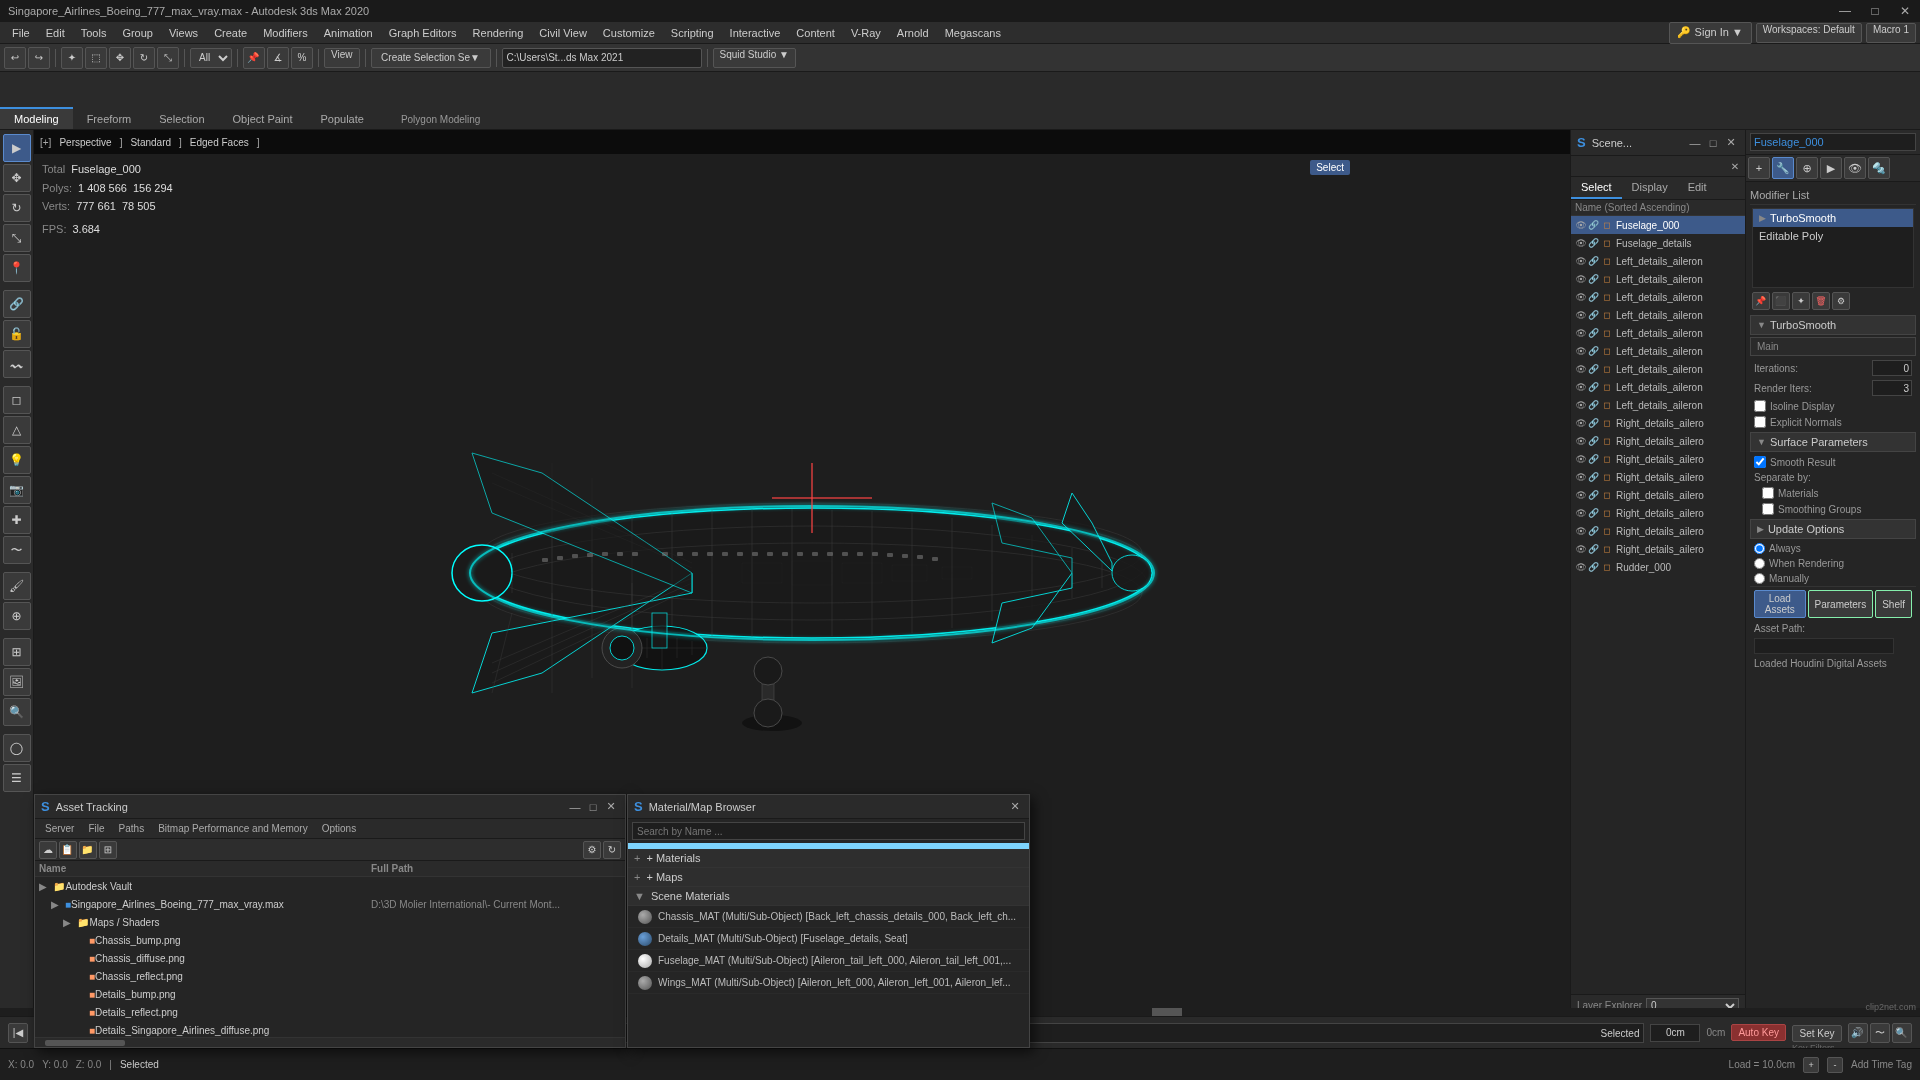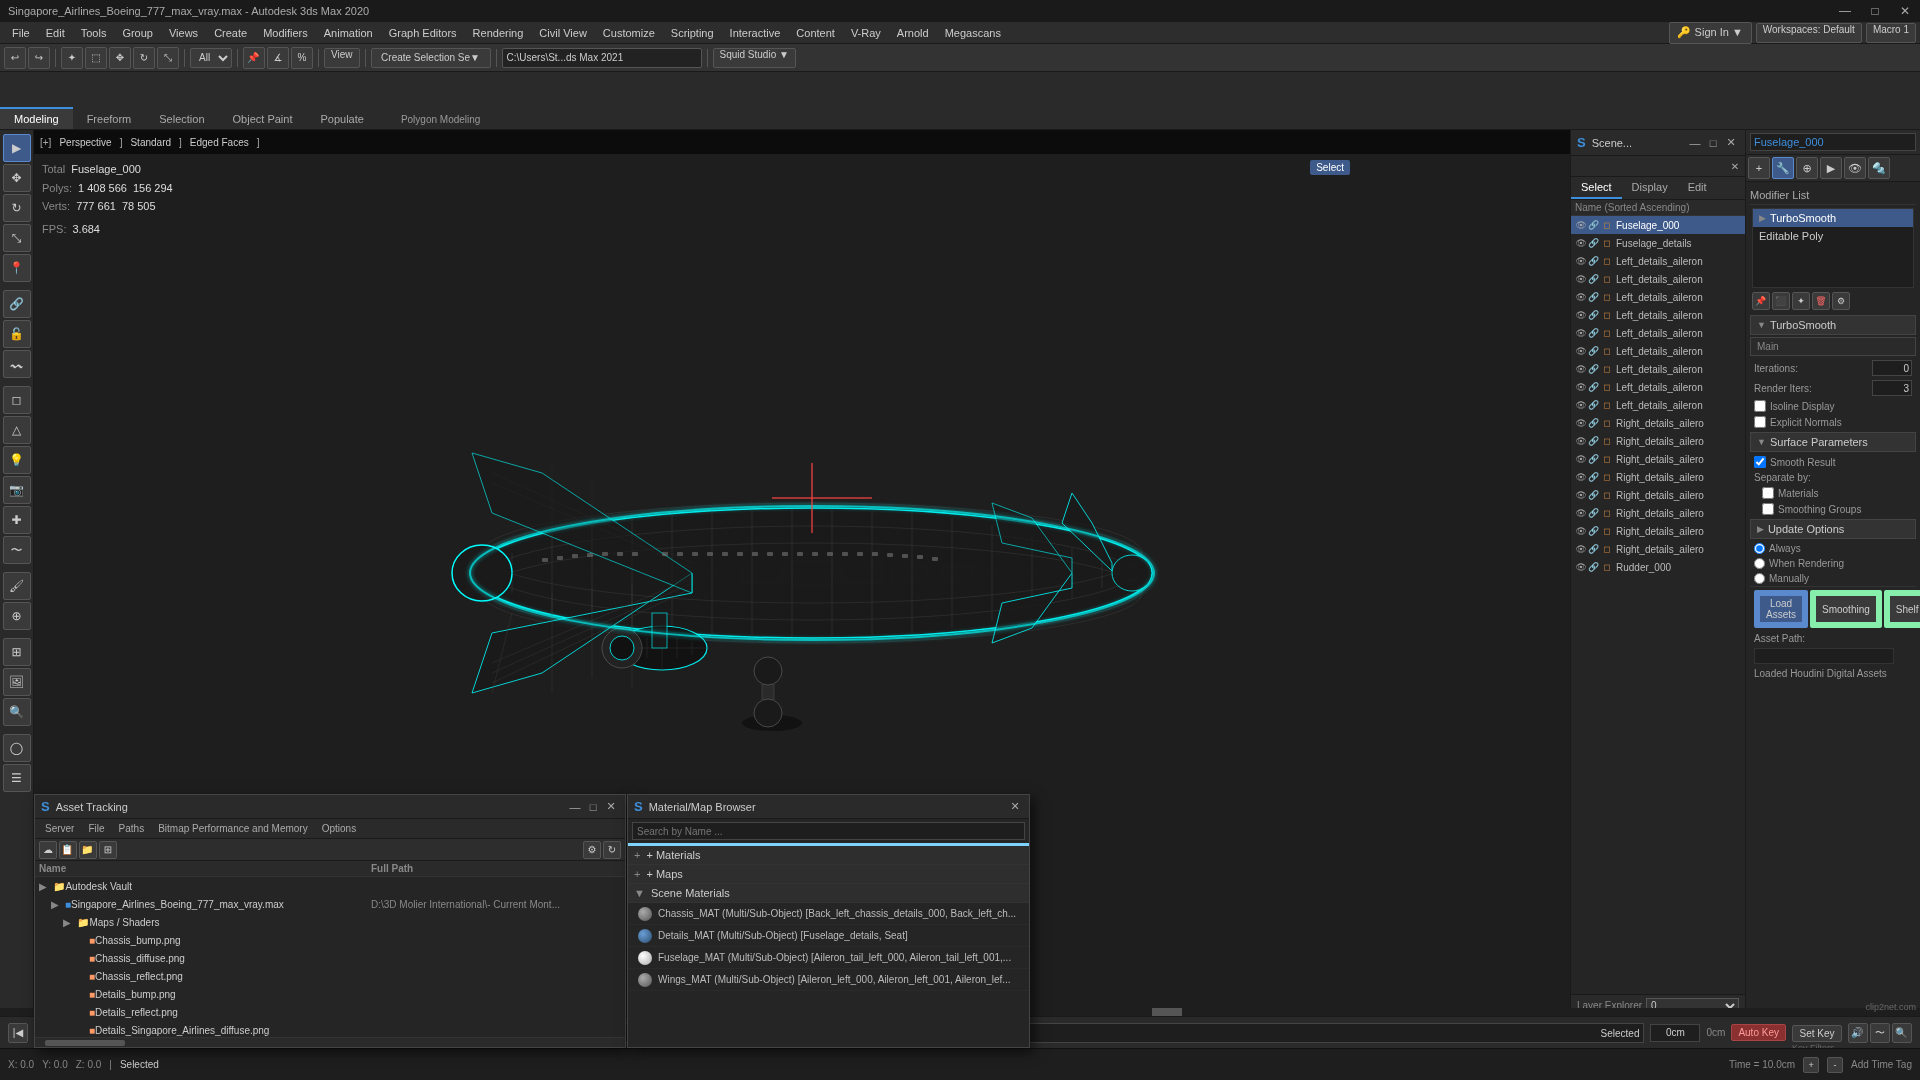--- a/index.html
+++ b/index.html
@@ -567,21 +567,21 @@
       border-bottom: 1px solid #1a1a1a;
     }
     .mat-header-icon { color: #3d8fde; font-weight: bold; font-size: 13px; }
     .mat-header-title { color: #ccc; font-size: 11px; }
     .mat-header-controls { margin-left: auto; display: flex; gap: 2px; }
     #mat-search {
       padding: 3px 4px;
       display: flex;
       align-items: center;
       gap: 4px;
-      border-bottom: 3px solid #7dd3fc;
+      border-bottom: 6px solid #7dd3fc;
     }
     #mat-search-input {
       flex: 1;
       height: 18px;
       background: #1e1e1e;
       border: 1px solid #444;
       color: #ccc;
       font-size: 10px;
       padding: 0 4px;
     }
@@ -825,21 +825,21 @@
     #load-assets-bar {
       display: flex;
       padding: 3px 4px;
       gap: 2px;
       border-top: 1px solid #333;
     }
     .la-btn {
       padding: 2px 6px;
       font-size: 10px;
       background: #3a3a3a;
-      border: 6px solid #86efac;
+      border: 1px solid #86efac;
       color: #ccc;
       cursor: pointer;
       border-radius: 2px;
     }
     .la-btn.active { background: #3d5a8a; border-color: #5a8acd; }
     #asset-path-input {
       flex: 1;
       height: 16px;
       background: #1e1e1e;
       border: 1px solid #333;
@@ -1449,21 +1449,21 @@
         <input type="radio" name="update" style="">
         <span>When Rendering</span>
       </div>
       <div class="radio-row">
         <input type="radio" name="update" style="">
         <span>Manually</span>
       </div>
 
       <div id="load-assets-bar">
         <button class="la-btn active">Load Assets</button>
-        <button class="la-btn">Smoothing</button>
+        <button class="la-btn">Parameters</button>
         <button class="la-btn">Shelf</button>
       </div>
 
       <div class="param-row">
         <span class="param-label">Asset Path:</span>
       </div>
       <div style="padding:2px 4px;">
         <input id="asset-path-input" type="text" placeholder="" style="">
       </div>
 
@@ -1515,21 +1515,21 @@
   </div>
 </div>
 
 <div id="status-bar">
   <span class="status-item">X: 0.0</span>
   <span class="status-item">Y: 0.0</span>
   <span class="status-item">Z: 0.0</span>
   <span class="status-item">|</span>
   <span class="status-item selected">Selected</span>
   <div style="margin-left:auto;display:flex;gap:8px;align-items:center;">
-    <span class="status-item">Time = 10.0cm</span>
+    <span class="status-item">Load = 10.0cm</span>
     <div class="tl-btn" style="width:16px;height:16px;font-size:9px;">+</div>
     <div class="tl-btn" style="width:16px;height:16px;font-size:9px;">-</div>
     <span class="status-item">Add Time Tag</span>
   </div>
 </div>
 
 <div id="asset-tracking">
   <div id="asset-tracking-header">
     <span class="at-header-icon">S</span>
     <span class="at-header-title">Asset Tracking</span>

